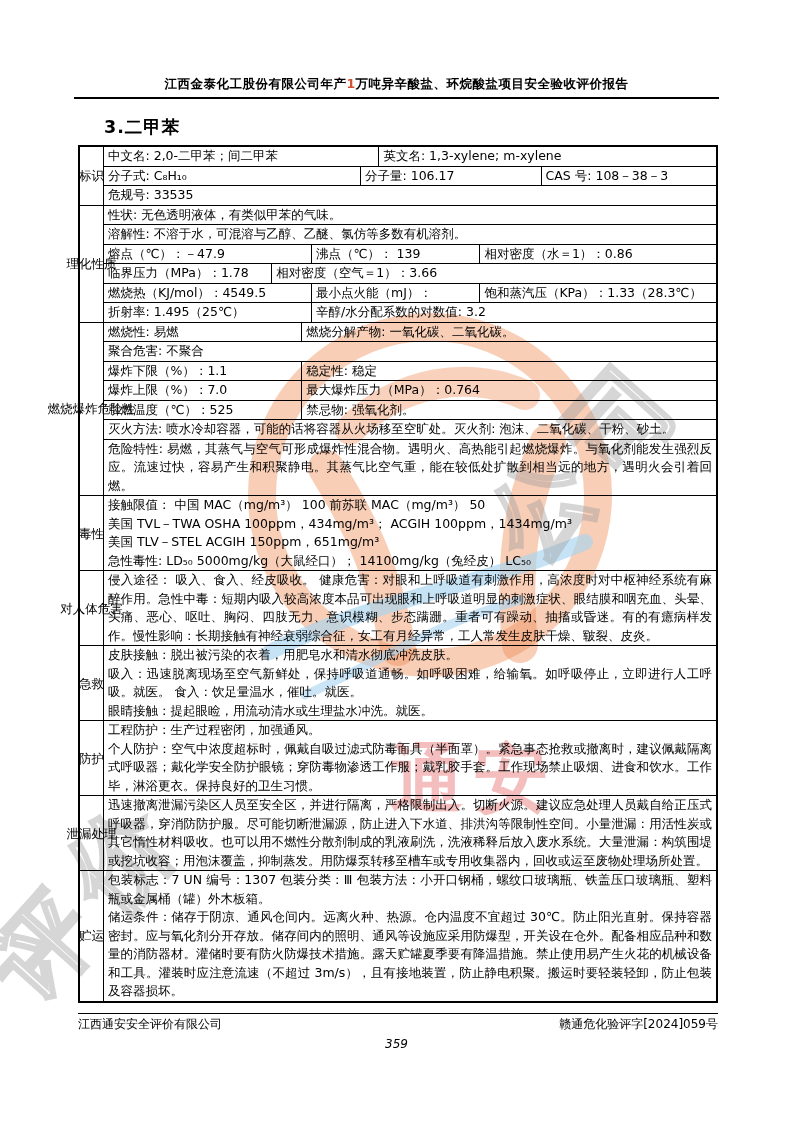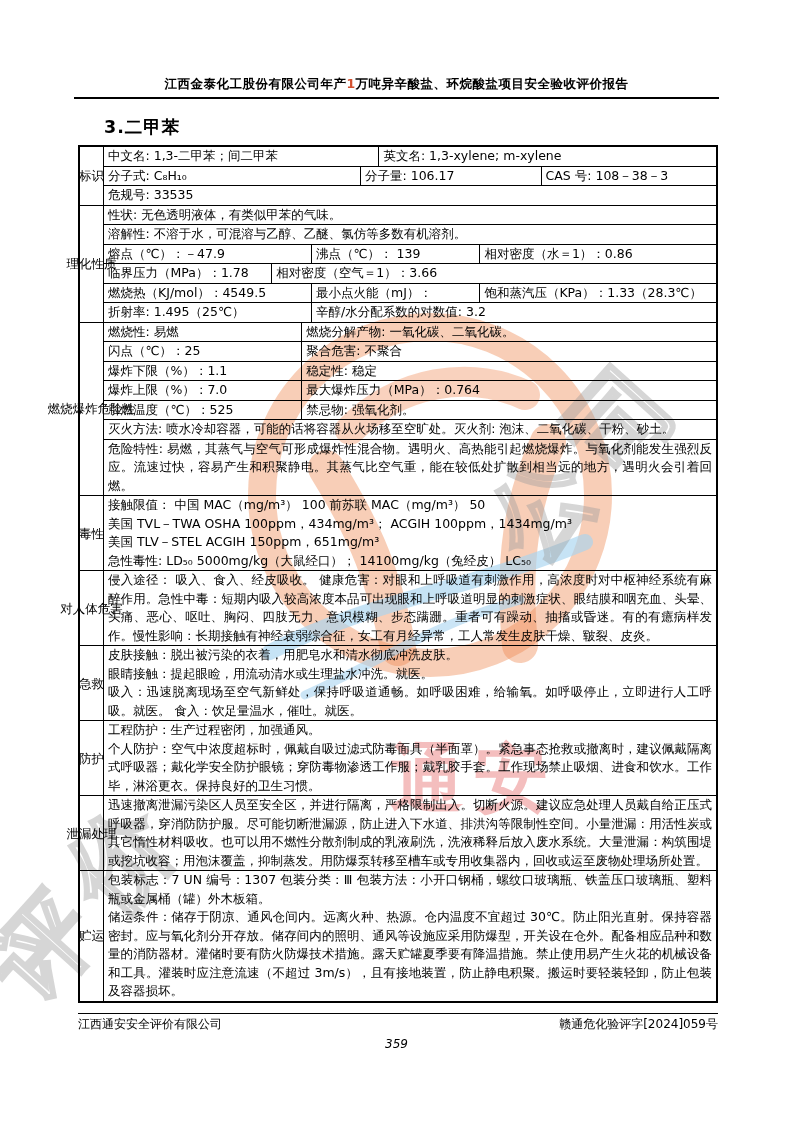--- a/index.html
+++ b/index.html
@@ -121,21 +121,21 @@
 
     <div class="msds">
 
       <div class="sec">
         <div class="lab vlabel">
             <div>标</div>
             <div>识</div>
           </div>
         <div class="con">
           <div class="row">
-            <div class="cell w45">中文名: 1,3-二甲苯；间二甲苯</div>
+            <div class="cell w45">中文名: 2,0-二甲苯；间二甲苯</div>
             <div class="cell">英文名: 1,3-xylene; m-xylene</div>
           </div>
           <div class="row">
             <div class="cell w42">分子式: C₈H₁₀</div>
             <div class="cell w29">分子量: 106.17</div>
             <div class="cell">CAS 号: 108－38－3</div>
           </div>
           <div class="row">
             <div class="cell">危规号: 33535</div>
           </div>
@@ -186,21 +186,20 @@
             <div>危</div>
             <div>险</div>
             <div>性</div>
           </div>
         <div class="con">
           <div class="row">
             <div class="cell w32">燃烧性: 易燃</div>
             <div class="cell">燃烧分解产物: 一氧化碳、二氧化碳。</div>
           </div>
           <div class="row">
-            <div class="cell w32">闪点（℃）：25</div>
             <div class="cell">聚合危害: 不聚合</div>
           </div>
           <div class="row">
             <div class="cell w32">爆炸下限（%）：1.1</div>
             <div class="cell">稳定性: 稳定</div>
           </div>
           <div class="row">
             <div class="cell w32">爆炸上限（%）：7.0</div>
             <div class="cell">最大爆炸压力（MPa）：0.764</div>
           </div>
@@ -251,22 +250,22 @@
 
       <div class="sec">
         <div class="lab vlabel">
             <div>急</div>
             <div>救</div>
           </div>
         <div class="con">
           <div class="row">
             <div class="cell para">
               <div>皮肤接触：脱出被污染的衣着，用肥皂水和清水彻底冲洗皮肤。</div>
+              <div>吸入：迅速脱离现场至空气新鲜处，保持呼吸道通畅。如呼吸困难，给输氧。如呼吸停止，立即进行人工呼吸。就医。   食入：饮足量温水，催吐。就医。</div>
               <div>眼睛接触：提起眼睑，用流动清水或生理盐水冲洗。就医。</div>
-              <div>吸入：迅速脱离现场至空气新鲜处，保持呼吸道通畅。如呼吸困难，给输氧。如呼吸停止，立即进行人工呼吸。就医。   食入：饮足量温水，催吐。就医。</div>
             </div>
           </div>
         </div>
       </div>
 
       <div class="sec">
         <div class="lab vlabel">
             <div>防</div>
             <div>护</div>
           </div>

